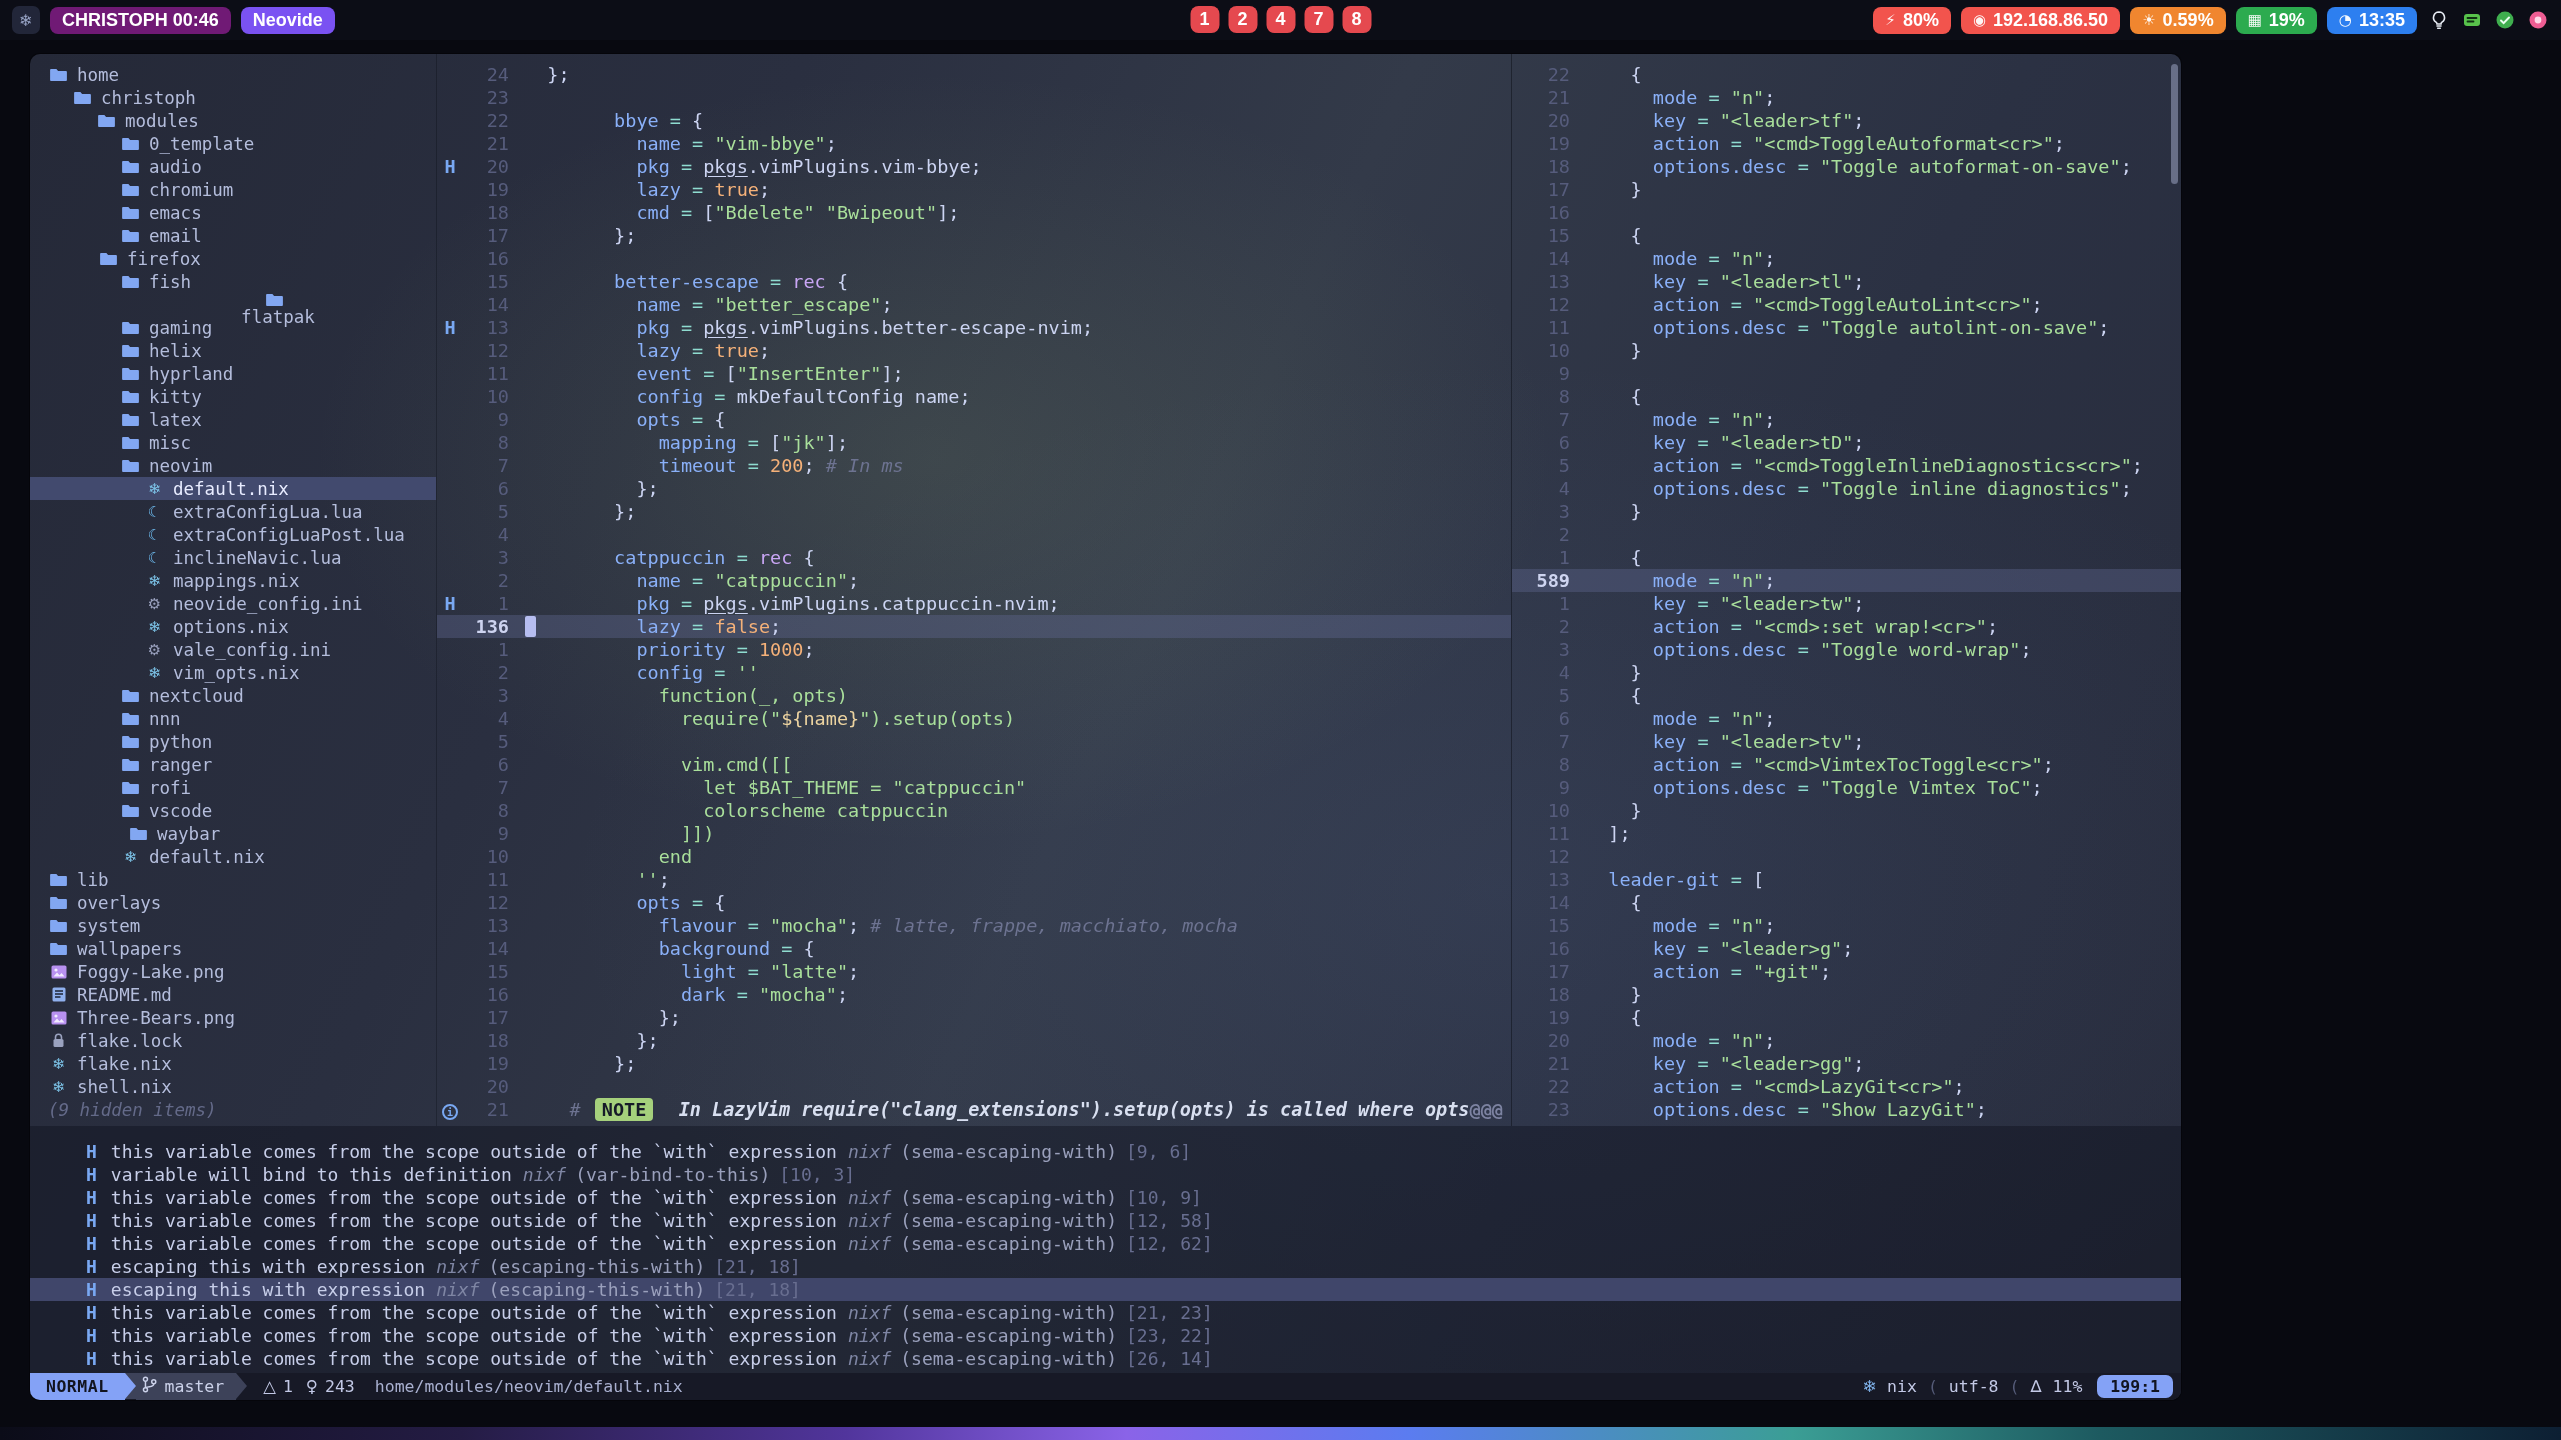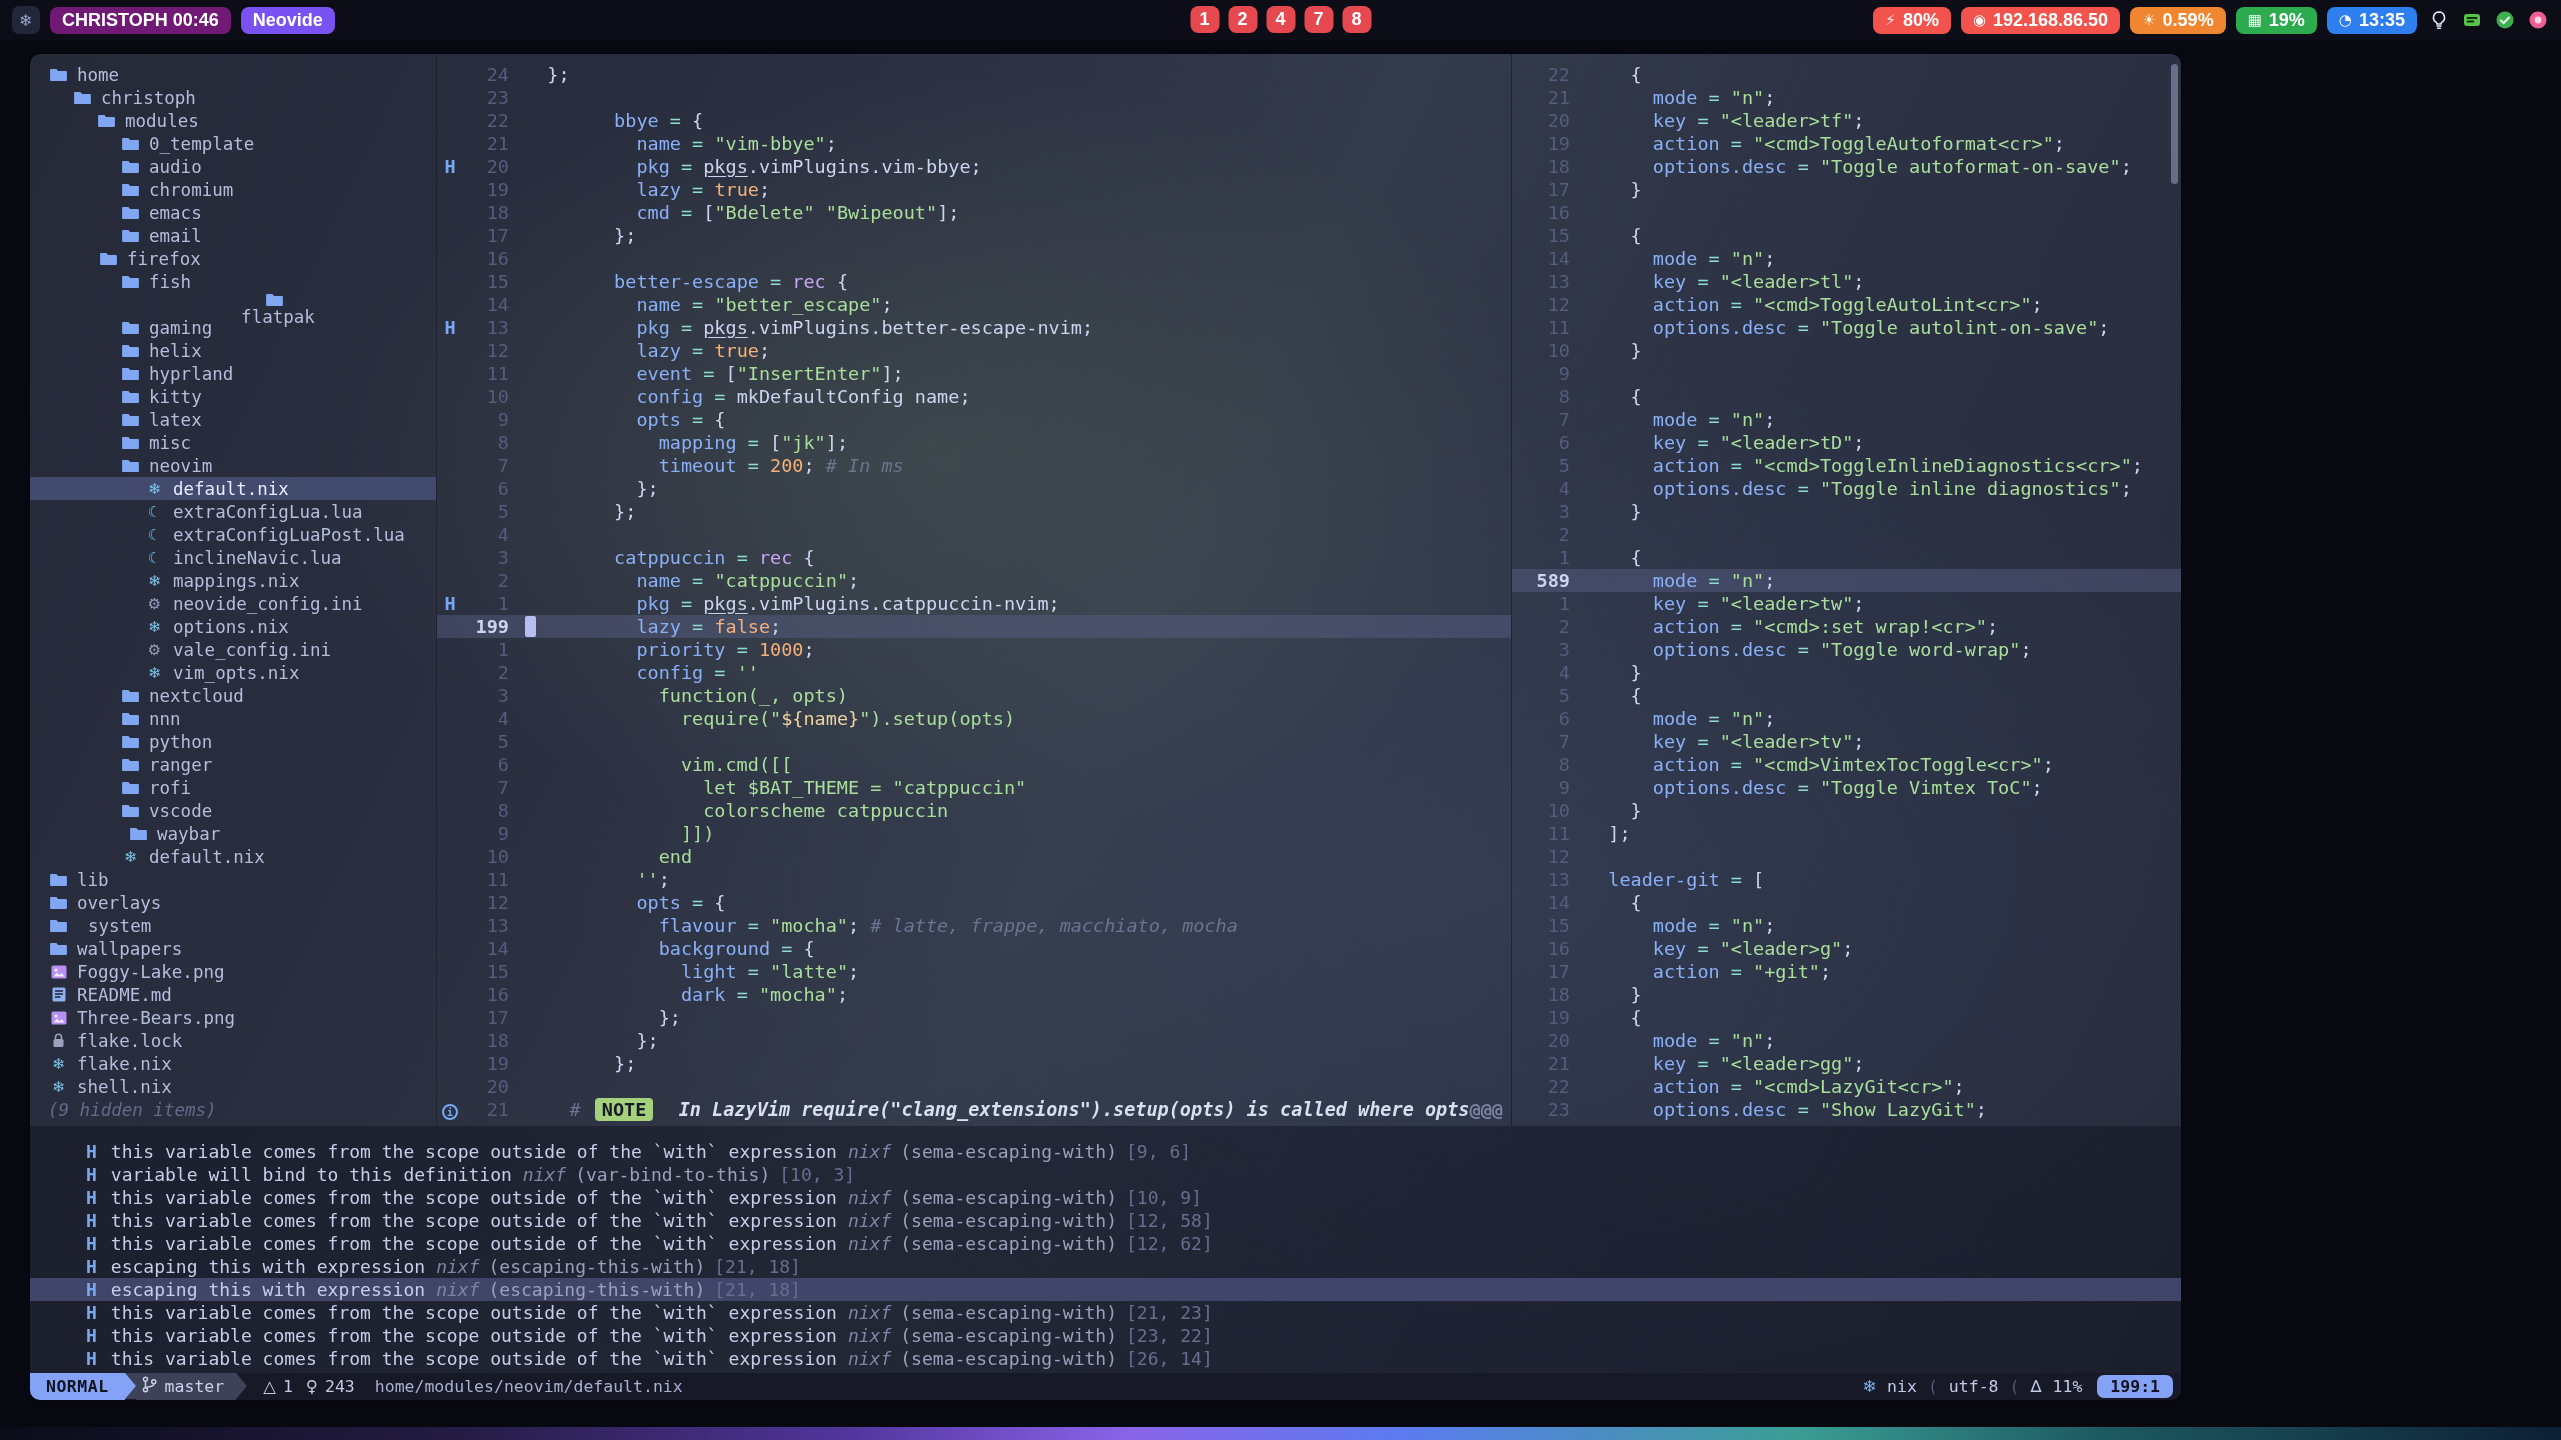--- a/index.html
+++ b/index.html
@@ -403,21 +403,21 @@
           <span class="tlabel">lib</span>
         </div>
         <div class="trow" style="padding-left: 18px;">
           <span class="ti">
             <svg width="17" height="14" viewBox="0 0 17 14">
               <path fill="#82a7f2" d="M1 1h5.4l1.7 2.1H16a.9.9 0 0 1 .9.9v8.1a.9.9 0 0 1-.9.9H1a.9.9 0 0 1-.9-.9V1.9A.9.9 0 0 1 1 1z"></path>
             </svg>
           </span>
           <span class="tlabel">overlays</span>
         </div>
-        <div class="trow" style="padding-left: 18px; gap: 11px;">
+        <div class="trow" style="padding-left: 18px;">
           <span class="ti">
             <svg width="17" height="14" viewBox="0 0 17 14">
               <path fill="#82a7f2" d="M1 1h5.4l1.7 2.1H16a.9.9 0 0 1 .9.9v8.1a.9.9 0 0 1-.9.9H1a.9.9 0 0 1-.9-.9V1.9A.9.9 0 0 1 1 1z"></path>
             </svg>
           </span>
           <span class="tlabel">system</span>
         </div>
         <div class="trow" style="padding-left: 18px;">
           <span class="ti">
             <svg width="17" height="14" viewBox="0 0 17 14">
@@ -494,21 +494,21 @@
         <div class="cline"><span class="sign"></span><span class="num">10</span><span class="codetxt"><span class="tk-f">          </span><span class="tk-k">config</span><span class="tk-f"> </span><span class="tk-o">=</span><span class="tk-f"> mkDefaultConfig name;</span></span></div>
         <div class="cline"><span class="sign"></span><span class="num">9</span><span class="codetxt"><span class="tk-f">          </span><span class="tk-k">opts</span><span class="tk-f"> </span><span class="tk-o">=</span><span class="tk-f"> {</span></span></div>
         <div class="cline"><span class="sign"></span><span class="num">8</span><span class="codetxt"><span class="tk-f">            </span><span class="tk-k">mapping</span><span class="tk-f"> </span><span class="tk-o">=</span><span class="tk-f"> [</span><span class="tk-s">"jk"</span><span class="tk-f">];</span></span></div>
         <div class="cline"><span class="sign"></span><span class="num">7</span><span class="codetxt"><span class="tk-f">            </span><span class="tk-k">timeout</span><span class="tk-f"> </span><span class="tk-o">=</span><span class="tk-f"> </span><span class="tk-n">200</span><span class="tk-f">; </span><span class="tk-c"># In ms</span></span></div>
         <div class="cline"><span class="sign"></span><span class="num">6</span><span class="codetxt"><span class="tk-f">          };</span></span></div>
         <div class="cline"><span class="sign"></span><span class="num">5</span><span class="codetxt"><span class="tk-f">        };</span></span></div>
         <div class="cline"><span class="sign"></span><span class="num">4</span><span class="codetxt"></span></div>
         <div class="cline"><span class="sign"></span><span class="num">3</span><span class="codetxt"><span class="tk-f">        </span><span class="tk-k">catppuccin</span><span class="tk-f"> </span><span class="tk-o">=</span><span class="tk-f"> </span><span class="tk-m">rec</span><span class="tk-f"> {</span></span></div>
         <div class="cline"><span class="sign"></span><span class="num">2</span><span class="codetxt"><span class="tk-f">          </span><span class="tk-k">name</span><span class="tk-f"> </span><span class="tk-o">=</span><span class="tk-f"> </span><span class="tk-s">"catppuccin"</span><span class="tk-f">;</span></span></div>
         <div class="cline"><span class="sign">H</span><span class="num">1</span><span class="codetxt"><span class="tk-f">          </span><span class="tk-k">pkg</span><span class="tk-f"> </span><span class="tk-o">=</span><span class="tk-f"> </span><span class="tk-u">pkgs</span><span class="tk-f">.vimPlugins.catppuccin-nvim;</span></span></div>
-        <div class="cline cur"><span class="sign"></span><span class="num">199</span><span class="codetxt"><span class="tk-f">          </span><span class="tk-k">lazy</span><span class="tk-f"> </span><span class="tk-o">=</span><span class="tk-f"> </span><span class="tk-n">false</span><span class="tk-f">;</span><span class="cursor"></span></span></div>
+        <div class="cline cur"><span class="sign"></span><span class="num">136</span><span class="codetxt"><span class="tk-f">          </span><span class="tk-k">lazy</span><span class="tk-f"> </span><span class="tk-o">=</span><span class="tk-f"> </span><span class="tk-n">false</span><span class="tk-f">;</span><span class="cursor"></span></span></div>
         <div class="cline"><span class="sign"></span><span class="num">1</span><span class="codetxt"><span class="tk-f">          </span><span class="tk-k">priority</span><span class="tk-f"> </span><span class="tk-o">=</span><span class="tk-f"> </span><span class="tk-n">1000</span><span class="tk-f">;</span></span></div>
         <div class="cline"><span class="sign"></span><span class="num">2</span><span class="codetxt"><span class="tk-f">          </span><span class="tk-k">config</span><span class="tk-f"> </span><span class="tk-o">=</span><span class="tk-f"> </span><span class="tk-s">''</span></span></div>
         <div class="cline"><span class="sign"></span><span class="num">3</span><span class="codetxt"><span class="tk-s">            function(_, opts)</span></span></div>
         <div class="cline"><span class="sign"></span><span class="num">4</span><span class="codetxt"><span class="tk-s">              require("</span><span class="tk-i">${name}</span><span class="tk-s">").setup(opts)</span></span></div>
         <div class="cline"><span class="sign"></span><span class="num">5</span><span class="codetxt"></span></div>
         <div class="cline"><span class="sign"></span><span class="num">6</span><span class="codetxt"><span class="tk-s">              vim.cmd([[</span></span></div>
         <div class="cline"><span class="sign"></span><span class="num">7</span><span class="codetxt"><span class="tk-s">                let $BAT_THEME = "catppuccin"</span></span></div>
         <div class="cline"><span class="sign"></span><span class="num">8</span><span class="codetxt"><span class="tk-s">                colorscheme catppuccin</span></span></div>
         <div class="cline"><span class="sign"></span><span class="num">9</span><span class="codetxt"><span class="tk-s">              ]])</span></span></div>
         <div class="cline"><span class="sign"></span><span class="num">10</span><span class="codetxt"><span class="tk-s">            end</span></span></div>

